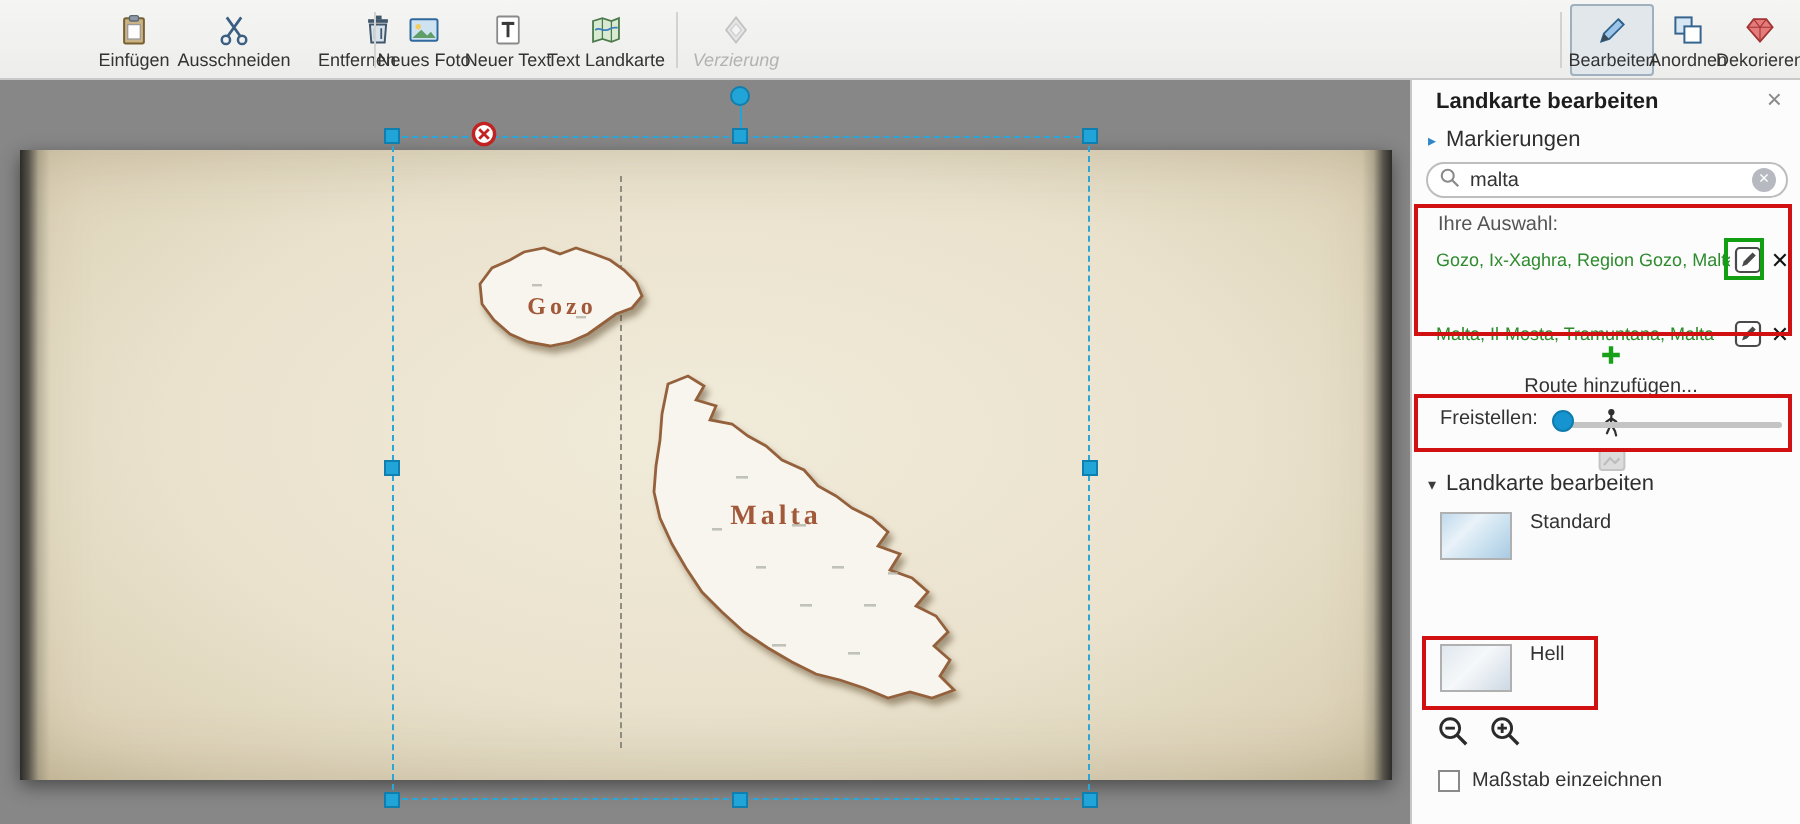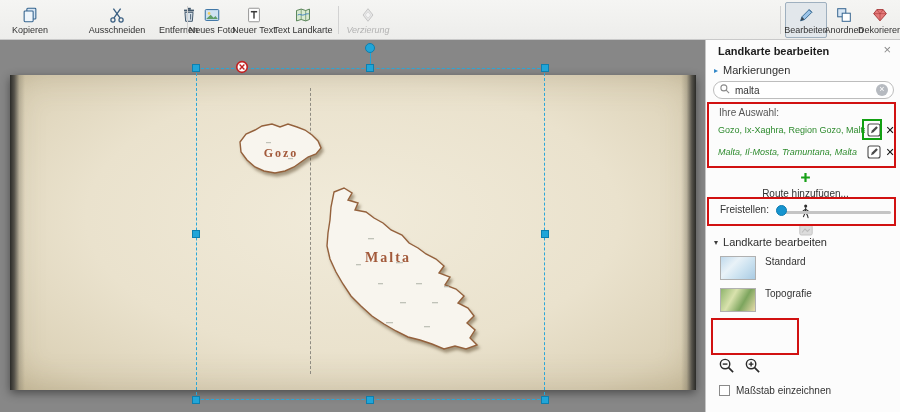--- a/index.html
+++ b/index.html
@@ -93,28 +93,29 @@
   .anno-freistellen { left:707px; top:197px; width:189px; height:29px; }
   .anno-hell        { left:711px; top:318px; width:88px; height:37px; }
 </style>
 </head>
 <body>
 
 <div class="app">
 
   <div class="toolbar">
 
-    <div class="tb-btn" style="left:8px;width:44px;">
-      <span>
-          <svg viewBox="0 0 20 20">
-            <rect x="6.5" y="2.5" width="10" height="12" rx="1" fill="#d7e6f4" stroke="#35648f" stroke-width="1.2"></rect>
-            <rect x="3.5" y="5.5" width="10" height="12" rx="1" fill="#eef5fb" stroke="#35648f" stroke-width="1.2"></rect>
-          </svg>
-        </span>
-      <span class="tb-label">Kopieren</span>
+    <div class="tb-btn" style="left:44px;width:46px;">
+      <span>
+          <svg viewBox="0 0 20 20">
+            <rect x="4.5" y="3.5" width="11" height="14" rx="1" fill="#c9b387" stroke="#7a6132" stroke-width="1.1"></rect>
+            <rect x="7.5" y="2" width="5" height="3" rx="1" fill="#8d9aa5" stroke="#5c6a75" stroke-width="0.8"></rect>
+            <rect x="6.5" y="7" width="7" height="8" fill="#fdfdfd" stroke="#9a9a9a" stroke-width="0.7"></rect>
+          </svg>
+        </span>
+      <span class="tb-label">Einfügen</span>
     </div>
     <div class="tb-btn" style="left:88px;width:58px;">
       <span>
           <svg viewBox="0 0 20 20">
             <path d="M6 3 L13.5 13.5 M14 3 L6.5 13.5" stroke="#3a5f82" stroke-width="1.5" fill="none"></path>
             <circle cx="5.5" cy="15.5" r="2.3" fill="none" stroke="#3a5f82" stroke-width="1.4"></circle>
             <circle cx="14.5" cy="15.5" r="2.3" fill="none" stroke="#3a5f82" stroke-width="1.4"></circle>
           </svg>
         </span>
       <span class="tb-label">Ausschneiden</span>
@@ -276,21 +277,21 @@
     <div class="auswahl-label">Ihre Auswahl:</div>
 
     <div class="sel-item" style="top:81px;">
       <span class="txt">Gozo, Ix-Xaghra, Region Gozo, Malta</span>
       <span class="edit"><svg viewBox="0 0 14 14">
             <rect x="1" y="1" width="12" height="12" rx="2" fill="#fff" stroke="#4a4a4a" stroke-width="1.1"></rect>
             <path d="M4 10.2 L4.9 7.6 L9.3 3.2 L10.9 4.8 L6.5 9.2 Z" fill="#4a4a4a"></path>
           </svg></span>
       <span class="rem">✕</span>
     </div>
-    <div class="sel-item" style="top:103px;font-style:italic;">
+    <div class="sel-item" style="top:118px;">
       <span class="txt">Malta, Il-Mosta, Tramuntana, Malta</span>
       <span class="edit"><svg viewBox="0 0 14 14">
             <rect x="1" y="1" width="12" height="12" rx="2" fill="#fff" stroke="#4a4a4a" stroke-width="1.1"></rect>
             <path d="M4 10.2 L4.9 7.6 L9.3 3.2 L10.9 4.8 L6.5 9.2 Z" fill="#4a4a4a"></path>
           </svg></span>
       <span class="rem">✕</span>
     </div>
 
     <div class="route">
       <span class="plus"><svg viewBox="0 0 12 12">
@@ -313,23 +314,23 @@
 
     <div class="sec-head sec2">
       <span class="tri tri-dark">▾</span>
       <span class="sec-label">Landkarte bearbeiten</span>
     </div>
 
     <div class="style-row row-standard">
       <span class="thumb thumb-standard"></span>
       <span class="style-label">Standard</span>
     </div>
-    <div class="style-row row-topografie">
-      <span class="thumb thumb-topografie"></span>
-      <span class="style-label">Topografie</span>
+    <div class="style-row row-hell">
+      <span class="thumb thumb-hell"></span>
+      <span class="style-label">Hell</span>
     </div>
 
     <div class="zoom-row">
       <span><svg viewBox="0 0 18 18">
             <circle cx="7.5" cy="7.5" r="5" fill="none" stroke="#2b2b2b" stroke-width="1.5"></circle>
             <path d="M11.2 11.2 L16 16" stroke="#2b2b2b" stroke-width="1.8"></path>
             <path d="M5 7.5 H10" stroke="#2b2b2b" stroke-width="1.5"></path>
           </svg></span>
       <span><svg viewBox="0 0 18 18">
             <circle cx="7.5" cy="7.5" r="5" fill="none" stroke="#2b2b2b" stroke-width="1.5"></circle>

